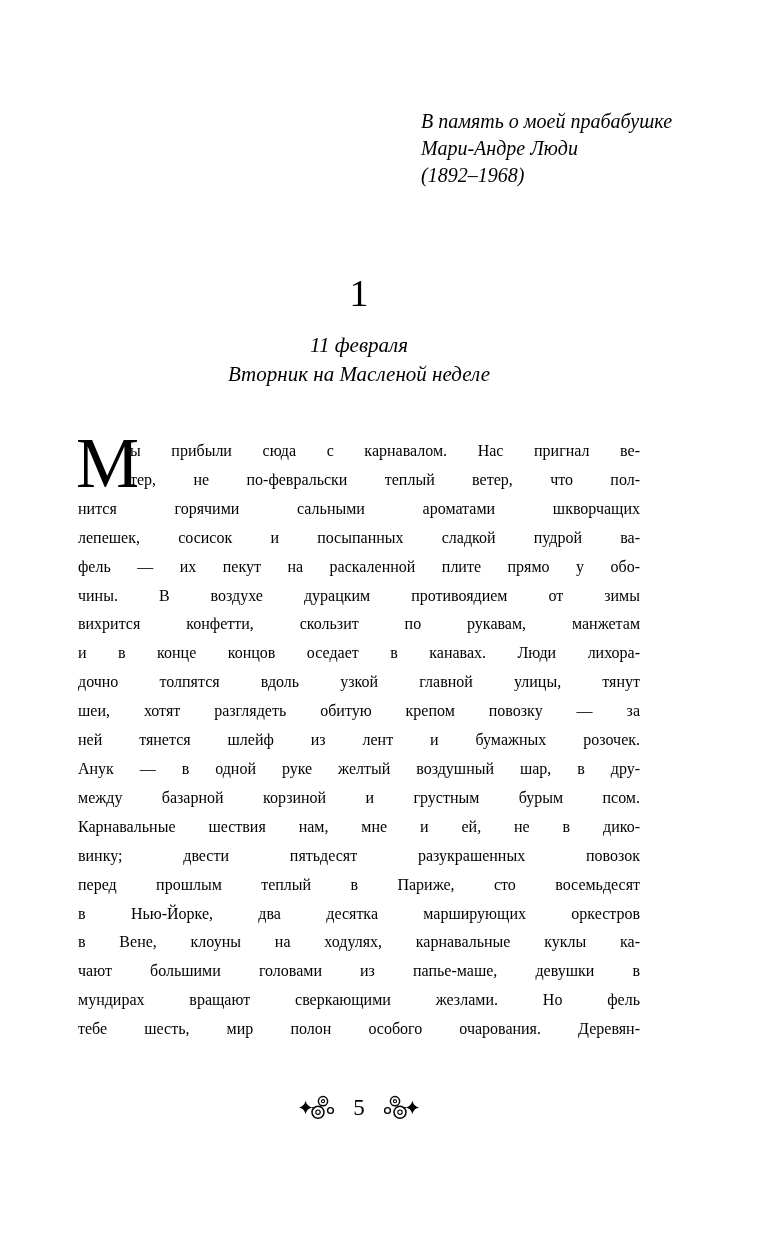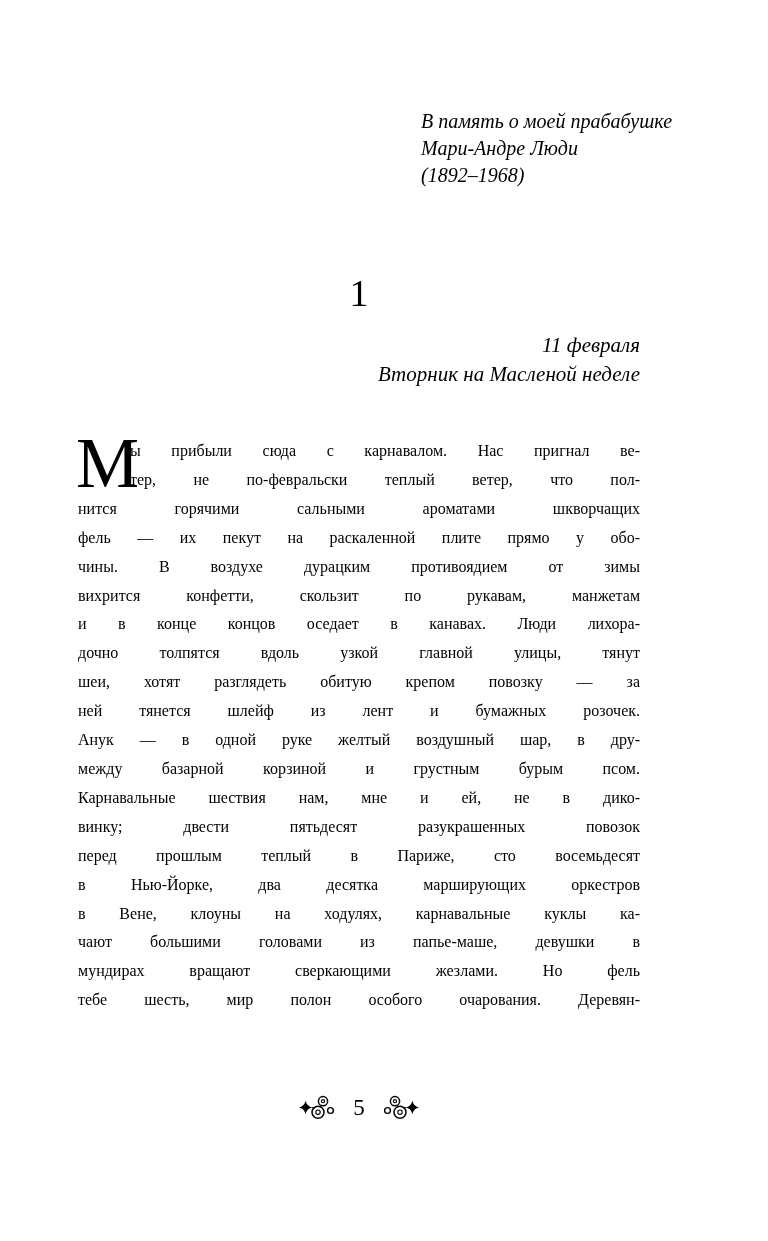--- a/index.html
+++ b/index.html
@@ -30,21 +30,21 @@
     width: 562px;
     text-align: center;
     font-size: 38px;
     line-height: 1;
   }
   .chapter-date {
     position: absolute;
     left: 78px;
     top: 331px;
     width: 562px;
-    text-align: right;
+    text-align: center;
     font-style: italic;
     font-size: 21px;
     line-height: 29px;
   }
   .body-para {
     position: absolute;
     left: 78px;
     top: 437px;
     width: 562px;
   }
@@ -93,20 +93,21 @@
       <div class="date-line">11 февраля</div>
       <div class="date-line">Вторник на Масленой неделе</div>
     </div>
 
   <div class="body-para">
     <span class="drop-cap">М</span>
     <div class="body-lines">
         <div class="body-line">ы прибыли сюда с карнавалом. Нас пригнал ве-</div>
         <div class="body-line">тер, не по-февральски теплый ветер, что пол-</div>
         <div class="body-line">нится горячими сальными ароматами шкворчащих</div>
+        <div class="body-line">лепешек, сосисок и посыпанных сладкой пудрой ва-</div>
         <div class="body-line">фель — их пекут на раскаленной плите прямо у обо-</div>
         <div class="body-line">чины. В воздухе дурацким противоядием от зимы</div>
         <div class="body-line">вихрится конфетти, скользит по рукавам, манжетам</div>
         <div class="body-line">и в конце концов оседает в канавах. Люди лихора-</div>
         <div class="body-line">дочно толпятся вдоль узкой главной улицы, тянут</div>
         <div class="body-line">шеи, хотят разглядеть обитую крепом повозку — за</div>
         <div class="body-line">ней тянется шлейф из лент и бумажных розочек.</div>
         <div class="body-line">Анук — в одной руке желтый воздушный шар, в дру-</div>
         <div class="body-line">между базарной корзиной и грустным бурым псом.</div>
         <div class="body-line">Карнавальные шествия нам, мне и ей, не в дико-</div>

